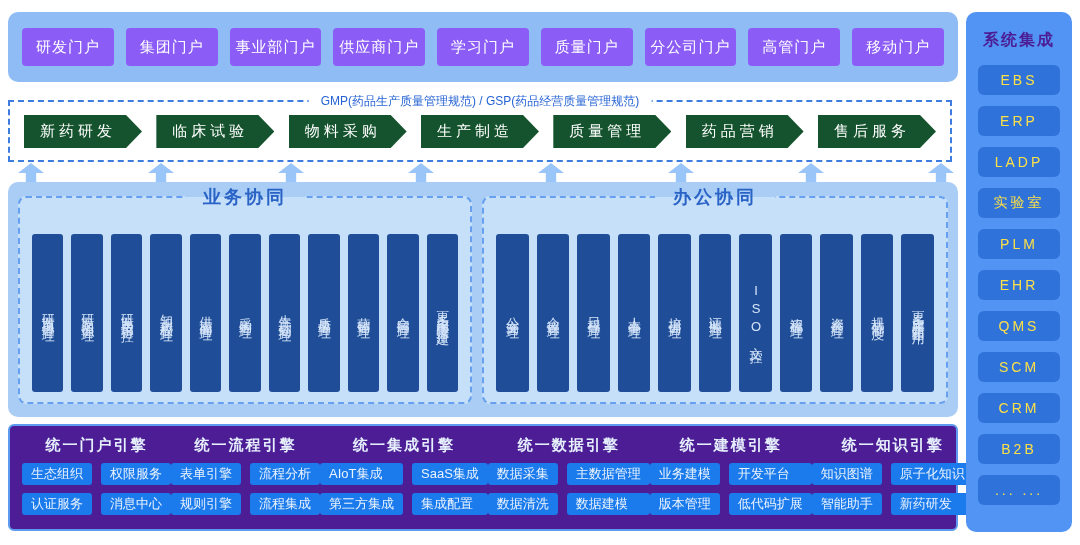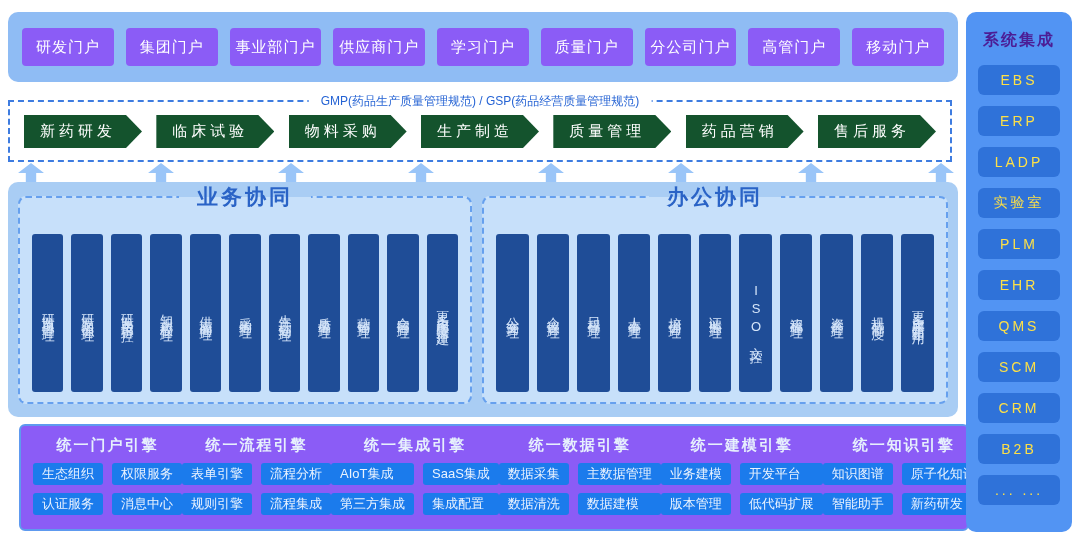--- a/index.html
+++ b/index.html
@@ -34,33 +34,33 @@
     clip-path:polygon(50% 0,100% 52%,70% 52%,70% 100%,30% 100%,30% 52%,0 52%);}
 
   
   .mid-panel{position:absolute;left:8px;top:182px;width:950px;height:235px;
     background:#A9CDF4;border-radius:10px;}
   .collab{position:absolute;top:14px;bottom:13px;background:#C7E0FA;
     border:2px dashed #66A0EE;border-radius:8px;box-sizing:border-box;}
   .collab.business{left:10px;width:454px;}
   .collab.office{left:474px;width:466px;padding-left:16px;}
   .collab-title{position:absolute;top:-16px;left:50%;transform:translateX(-50%);
-    font-size:21px;font-weight:bold;color:#2A63C6;letter-spacing:3px;padding:0 18px;
+    font-size:18px;font-weight:bold;color:#2A63C6;letter-spacing:3px;padding:0 18px;
     line-height:30px;white-space:nowrap;
     background:linear-gradient(to bottom,#A9CDF4 50%,#C7E0FA 50%);}
   .col-row{position:absolute;left:12px;right:12px;top:36px;bottom:10px;display:flex;
     gap:8px;justify-content:space-between;}
   .col-tile{flex:1;background:#1F4D97;border-radius:3px;color:#D6E6FA;font-size:13px;
     writing-mode:vertical-rl;text-orientation:upright;letter-spacing:3px;
     display:flex;align-items:center;justify-content:center;cursor:pointer;}
 
   
   .bottom-panel{position:absolute;left:8px;top:424px;width:950px;height:107px;
-    background:#8b5cf6;border:2px solid #5E9AEF;border-radius:6px;box-sizing:border-box;
-    display:flex;justify-content:space-between;padding:8px 12px 0 12px;margin-left:11px;}
+    background:#4c1d95;border:2px solid #5E9AEF;border-radius:6px;box-sizing:border-box;
+    display:flex;justify-content:space-between;padding:8px 12px 0 12px;}
   .engine-group{display:flex;flex-direction:column;align-items:center;}
   .engine-title{color:#E6F0FD;font-size:15px;font-weight:bold;letter-spacing:2px;
     margin:2px 0 8px;white-space:nowrap;}
   .engine-grid{display:grid;grid-template-columns:auto auto;gap:8px 9px;}
   .engine-btn{background:#1B7BEC;border-radius:3px;color:#EAF3FE;font-size:13px;
     padding:2px 9px;text-align:left;white-space:nowrap;cursor:pointer;}
 
   
   .sidebar{position:absolute;left:966px;top:12px;width:106px;height:520px;
     background:#5294F3;border-radius:10px;box-sizing:border-box;display:flex;

